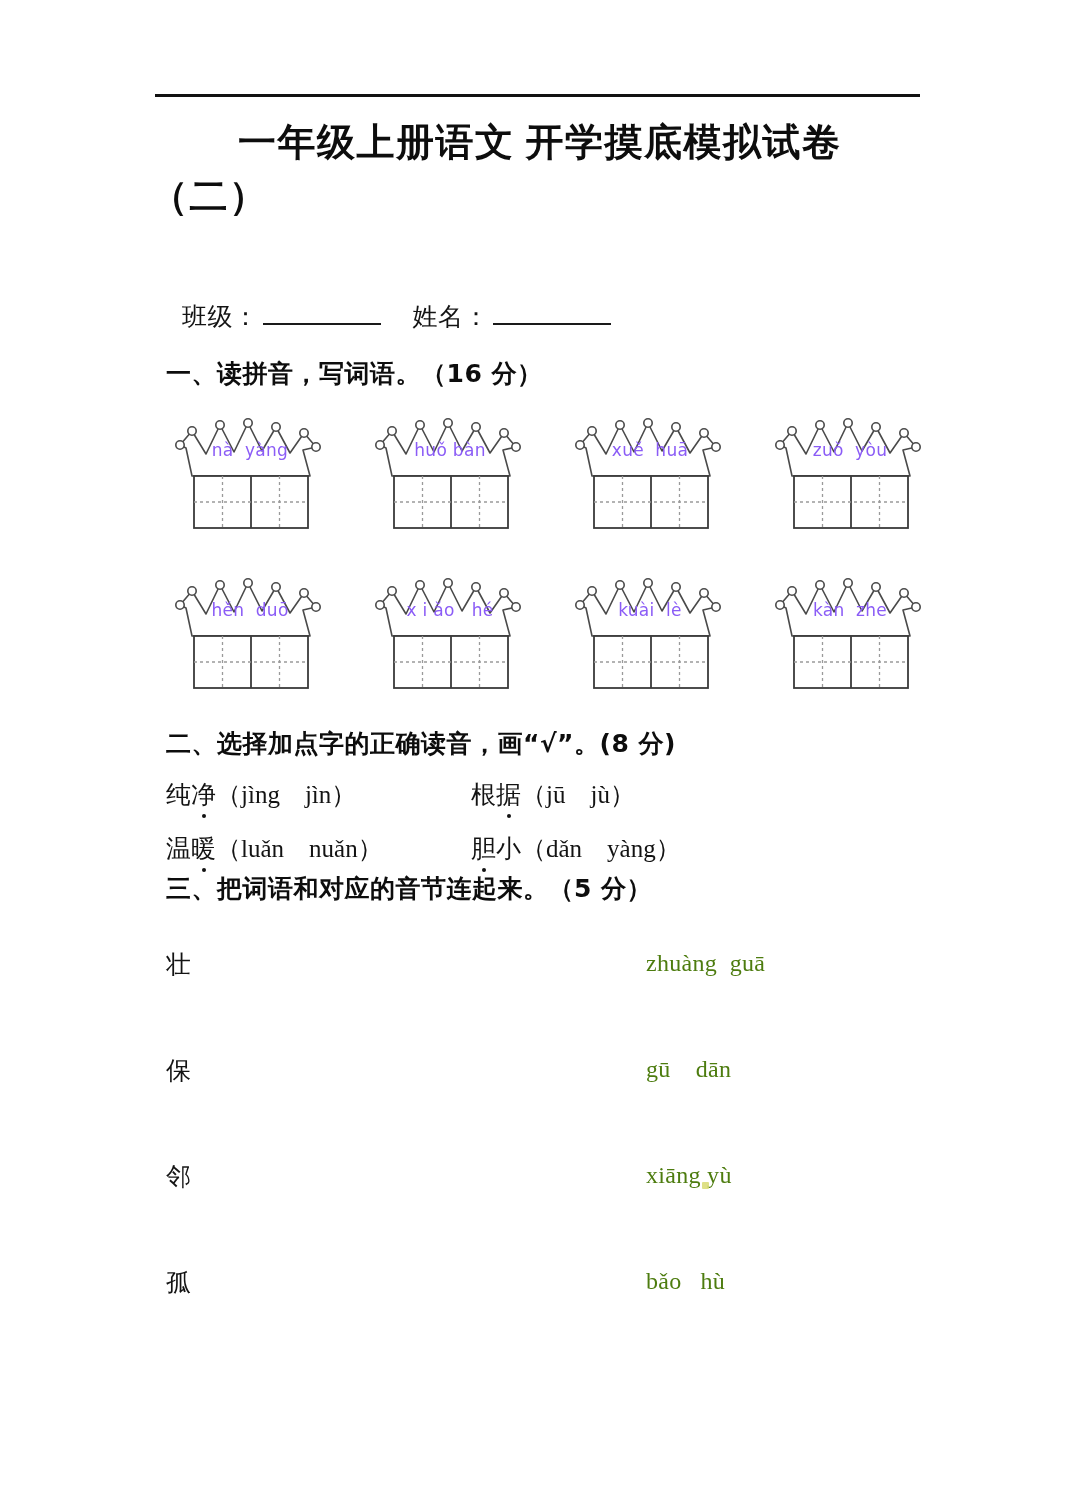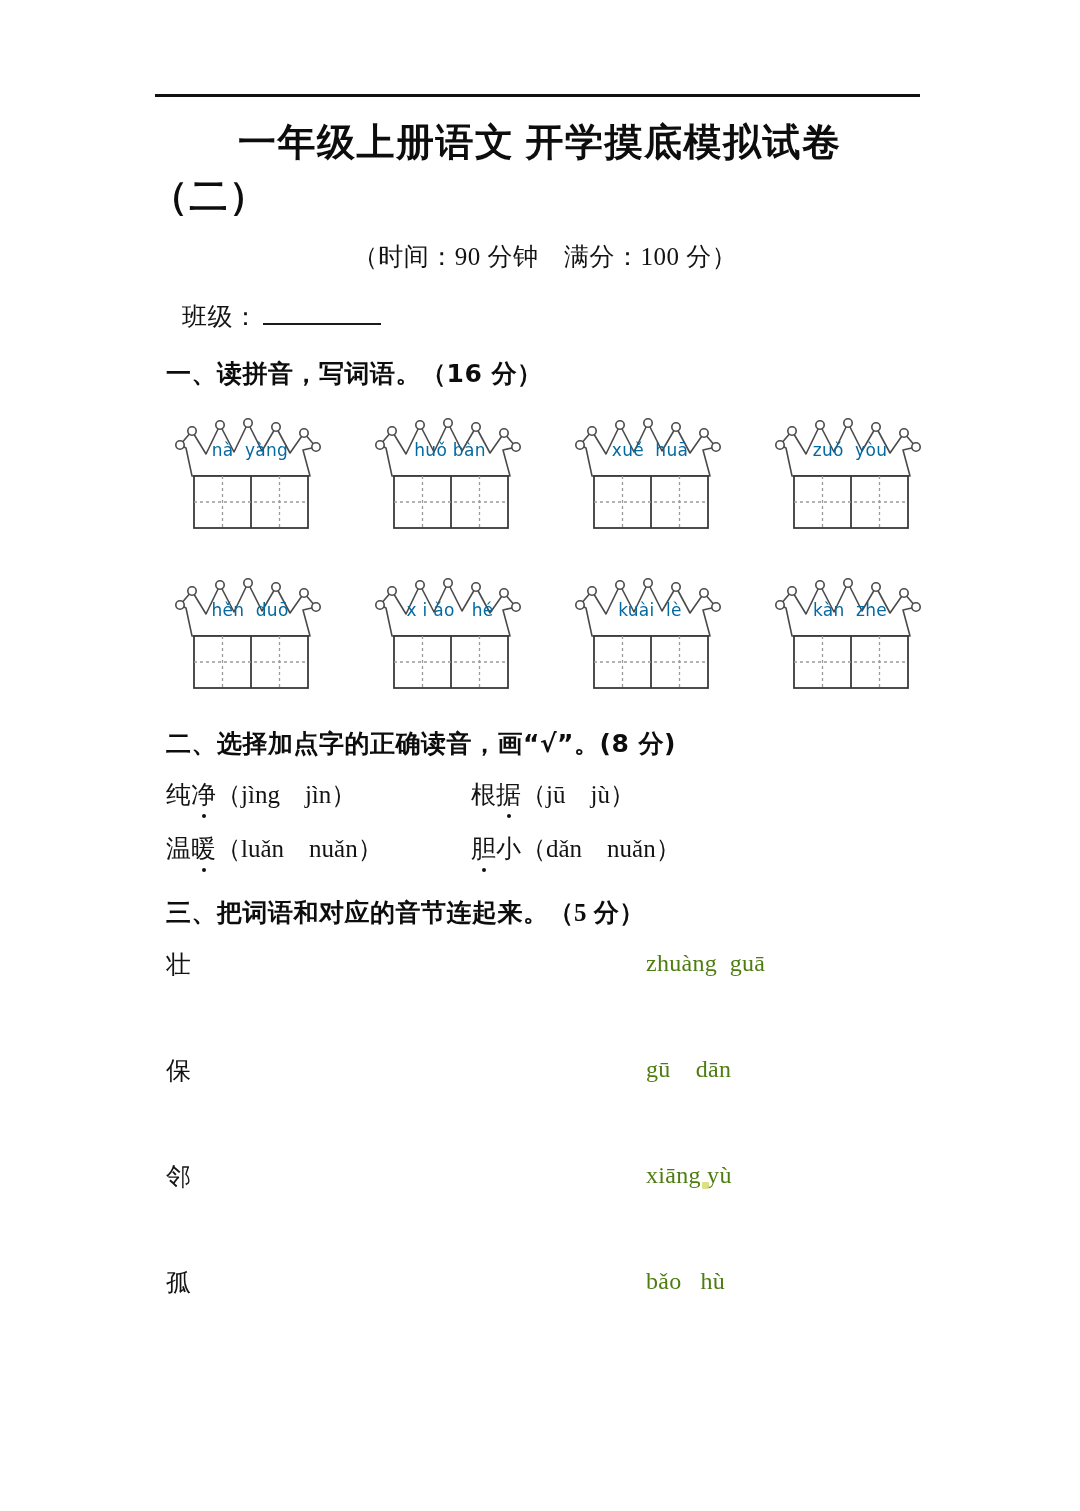--- a/index.html
+++ b/index.html
@@ -97,21 +97,21 @@
     left: 166px;
     font-family: "DejaVu Sans", "Liberation Sans", sans-serif;
     font-weight: bold;
     font-size: 25px;
     letter-spacing: 0.5px;
     color: #0d0d0d;
     white-space: pre;
   }
   #sec1-head { top: 357px; }
   #sec2-head { top: 727px; }
-  #sec3-head { top: 896px; font-family: Liberation Serif, serif; }
+  #sec3-head { top: 872px; }
 
   
   .crown-row {
     position: absolute;
     left: 150px;
     width: 800px;
     display: flex;
   }
   #crown-row-1 { top: 398px; }
   #crown-row-2 { top: 558px; }
@@ -131,21 +131,21 @@
   .crown-pinyin {
     position: absolute;
     left: 50%;
     transform: translateX(-50%);
     top: 42px;
     width: 150px;
     text-align: center;
     font-family: "DejaVu Sans", "Liberation Sans", sans-serif;
     font-size: 17px;
     letter-spacing: 0.3px;
-    color: #0369a1;
+    color: #8b5cf6;
     white-space: pre;
     pointer-events: none;
   }
 
   
   .choice-grid {
     position: absolute;
     left: 166px;
     top: 778px;
     width: 790px;
@@ -220,28 +220,31 @@
 
 <div class="page">
 
   <div class="top-rule"></div>
 
   <div class="title-block">
     <div class="title-line first">一年级上册语文 开学摸底模拟试卷</div>
     <div class="title-line">（二）</div>
   </div>
 
-  <div class="exam-meta">（时间：90 分钟　满分：100 分）</div>
 
   <div class="fill-row">
     <div class="fill-item">
       <span class="fill-label">班级：</span>
       <span class="fill-blank"></span>
     </div>
     <div class="fill-gap-1"></div>
+    <div class="fill-item">
+      <span class="fill-label">姓名：</span>
+      <span class="fill-blank"></span>
+    </div>
     <div class="fill-gap-2"></div>
   </div>
 
   <div class="section-head" id="sec1-head">一、读拼音，写词语。（16 分）</div>
 
   <div class="crown-row" id="crown-row-1">
     <div class="crown-item">
       <svg class="crown-svg" width="160" height="135" viewBox="0 0 160 135">
         <path d="M10 47 L22 33 L36 56 L50 27 L64 54 L78 25 L92 53 L106 29 L120 55 L134 35 L146 49 L133 52 L140 78 L22 78 L16 50 Z" fill="#ffffff" stroke="#4a4a4a" stroke-width="1.6" stroke-linejoin="round"></path>
         <circle cx="10" cy="47" r="4.2" fill="#ffffff" stroke="#4a4a4a" stroke-width="1.6"></circle>
@@ -398,21 +401,21 @@
 
   <div class="section-head" id="sec2-head">二、选择加点字的正确读音，画“√”。(8 分)</div>
 
   <div class="choice-grid">
     <div class="choice-line">
       <div class="choice-cell"><span>纯</span><span class="dotted-char">净</span><span>（jìng　jìn）</span></div>
       <div class="choice-cell"><span>根</span><span class="dotted-char">据</span><span>（jū　jù）</span></div>
     </div>
     <div class="choice-line">
       <div class="choice-cell"><span>温</span><span class="dotted-char">暖</span><span>（luǎn　nuǎn）</span></div>
-      <div class="choice-cell"><span class="dotted-char">胆</span><span>小</span><span>（dǎn　nuǎn）</span></div>
+      <div class="choice-cell"><span class="dotted-char">胆</span><span>小</span><span>（dǎn　yàng）</span></div>
     </div>
   </div>
 
   <div class="section-head" id="sec3-head">三、把词语和对应的音节连起来。（5 分）</div>
 
   <div class="match-area">
     <div class="match-row">
       <div class="match-word">壮</div>
       <div class="match-syllable">zhuàng  guā</div>
     </div>

